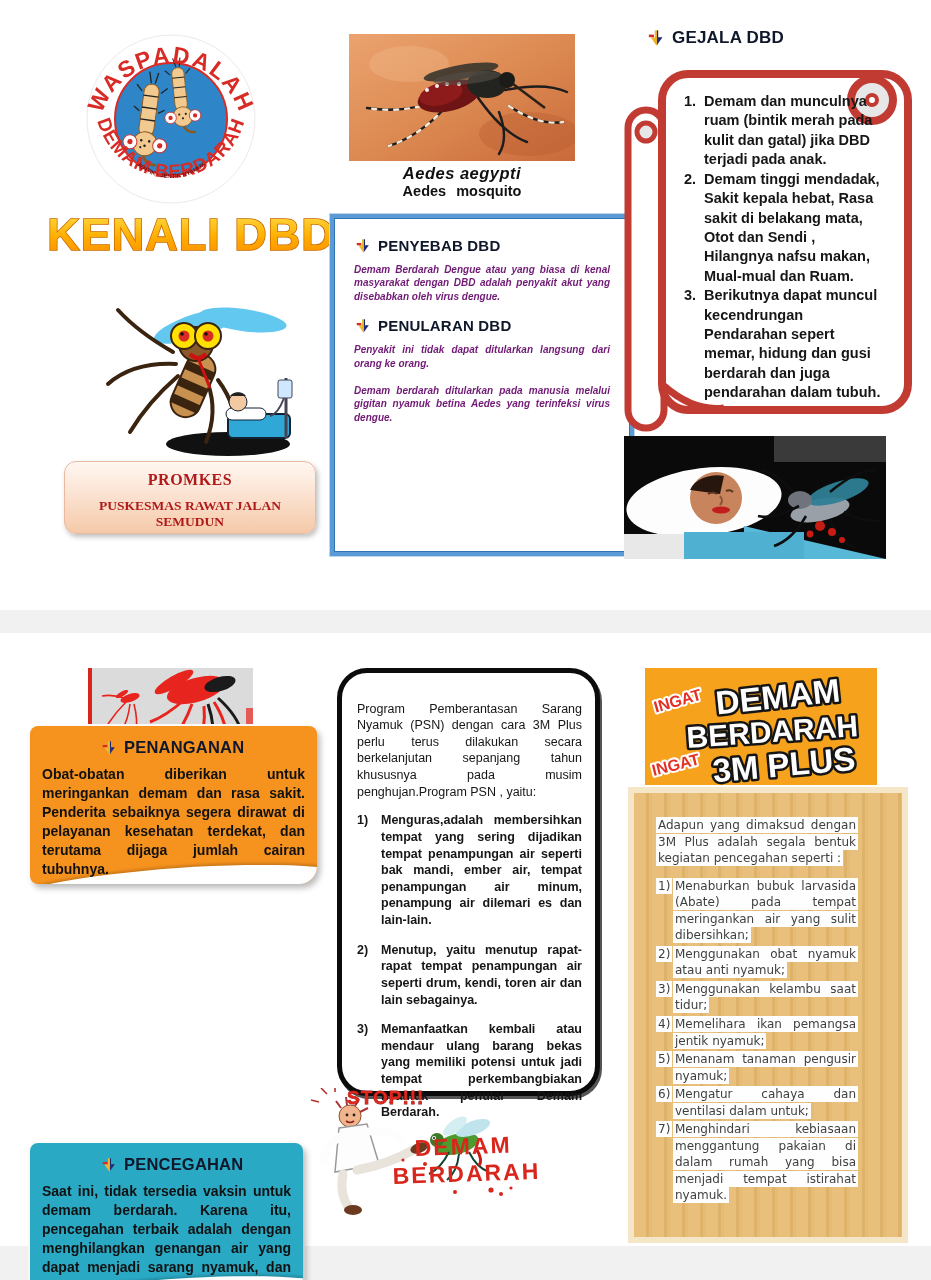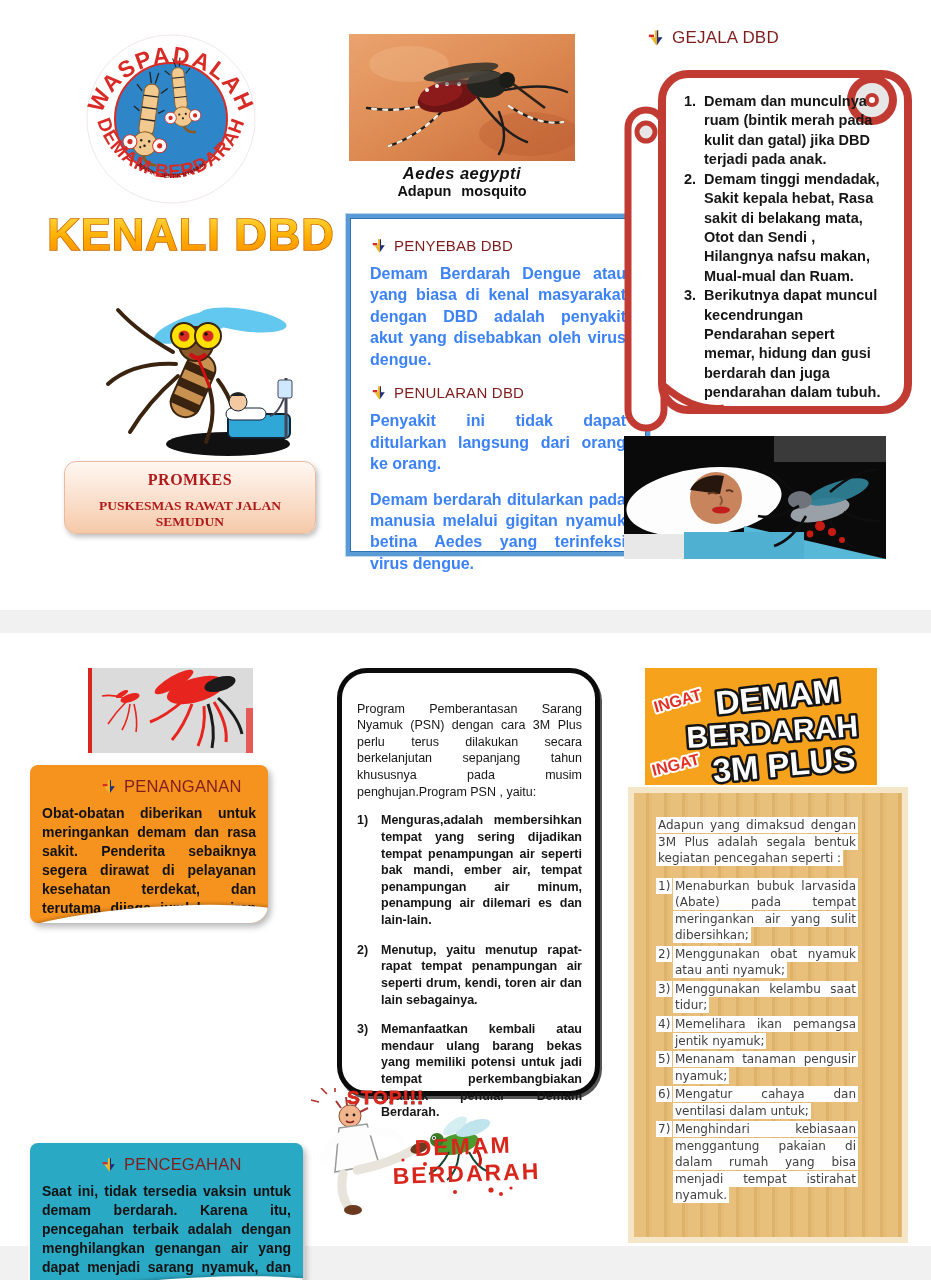--- a/index.html
+++ b/index.html
@@ -3,40 +3,40 @@
 <meta charset="utf-8">
 <style>
   html,body{margin:0;padding:0;background:#fff;}
   #page{position:relative;width:931px;height:1280px;background:#fff;overflow:hidden;
         font-family:"Liberation Sans",sans-serif;}
   .abs{position:absolute;}
   .band{background:#F1F1F1;}
 
   
   .hrow{display:flex;align-items:center;gap:7px;}
-  .hrow .htxt{font-weight:normal;color:#7f1d1d;letter-spacing:.2px;}
+  .hrow .htxt{font-weight:bold;color:#0f172a;letter-spacing:.2px;}
   .bullet{width:15px;height:16px;display:inline-block;flex:0 0 auto;}
 
   
   #promkes{background:linear-gradient(180deg,#FFF7F1 0%,#FBE3D2 45%,#F5C9A8 100%);
            border:1px solid #E9B9A0;border-radius:12px;box-shadow:2px 3px 5px rgba(0,0,0,.25);
            text-align:center;color:#B01A1A;font-family:"Liberation Serif",serif;padding-top:9px;}
   #promkes .l1{font-size:16px;font-weight:bold;letter-spacing:.5px;}
   #promkes .l2{font-size:13.5px;font-weight:bold;margin-top:9px;}
 
   
   .photo-cap{text-align:center;color:#111;}
   .photo-cap .c1{font-weight:bold;font-style:italic;font-size:16.5px;letter-spacing:.5px;}
   .photo-cap .c2{font-weight:bold;font-size:14.5px;word-spacing:6px;}
 
   
   #bluebox{border:4px solid #5B9BD5;box-shadow:inset 0 0 0 1px #2E74B5,0 0 0 1px #BDD7EE;
            background:#fff;padding:15px 20px 10px 20px;box-sizing:border-box;}
-  #bluebox .para, .jpara{font-size:16px;font-weight:bold;color:#3b82f6;text-align:justify;
-           line-height:1.34;margin:9px 0 14px 0;}
+  #bluebox .para, .jpara{font-size:10px;font-weight:bold;color:#701a75;text-align:justify;
+           line-height:1.34;margin:9px 0 14px 0;font-style:italic;}
   #bluebox .hrow{margin:4px 0 4px 2px;}
   #bluebox .htxt{font-size:15px;}
 
   
   #scrolltxt{position:absolute;left:64px;top:36px;width:204px;}
   #scrolltxt .li{display:flex;font-size:14.5px;font-weight:bold;color:#161616;line-height:1.34;}
   #scrolltxt .num{flex:0 0 20px;}
   #scrolltxt .txt{flex:1;}
 
   
@@ -236,24 +236,24 @@
         </g>
       <ellipse cx="138" cy="50" rx="20" ry="14" fill="#23231F"></ellipse>
       <circle cx="158" cy="46" r="8" fill="#1b1b18"></circle>
       <path d="M164 50 L196 74" stroke="#2b2118" stroke-width="2.6"></path>
       <ellipse cx="112" cy="38" rx="38" ry="7" fill="#38352C" transform="rotate(-10 112 38)" opacity=".9"></ellipse>
       <ellipse cx="118" cy="44" rx="34" ry="6" fill="#55504a" transform="rotate(-6 118 44)" opacity=".6"></ellipse>
     </svg>
   </div>
   <div class="abs photo-cap" style="left:349px;top:164px;width:226px;">
     <div class="c1">Aedes aegypti</div>
-    <div class="c2">Adapun mosquito</div>
-  </div>
-
-  <div id="bluebox" class="abs" style="left:330px;top:214px;width:304px;height:342px;margin-left:16px;">
+    <div class="c2">Aedes mosquito</div>
+  </div>
+
+  <div id="bluebox" class="abs" style="left:330px;top:214px;width:304px;height:342px;">
     <div class="hrow">
       <svg class="bullet" viewBox="0 0 20 20">
         <defs>
             <linearGradient id="bg1" x1="0" y1="0" x2="1" y2="0">
           <stop offset="0" stop-color="#F6C344"></stop>
               <stop offset=".5" stop-color="#E8B020"></stop>
               <stop offset=".55" stop-color="#27348B"></stop>
               <stop offset="1" stop-color="#151E5A"></stop>
         </linearGradient>
           </defs>
@@ -369,21 +369,21 @@
         </g>
         <g stroke="#1b1b1b" stroke-width="3" fill="none">
           <path d="M120 36 Q128 60 124 80"></path>
             <path d="M130 30 Q150 48 154 66"></path>
         </g>
       </g>
       <rect x="158" y="40" width="7" height="45" fill="#E8241E" opacity=".7"></rect>
     </svg>
   </div>
 
-  <div id="penanganan" class="abs callout" style="left:30px;top:765px;width:238px;height:158px;">
+  <div id="penanganan" class="abs callout" style="left:30px;top:726px;width:287px;height:158px;">
     <div class="hrow">
       <svg class="bullet" viewBox="0 0 20 20">
         <rect x="8" y="1" width="4" height="10" fill="url(#bg1)"></rect>
         <polygon points="3,9 17,9 10,19" fill="url(#bg1)"></polygon>
         <rect x="1" y="6" width="6" height="3" fill="#D92B26"></rect>
       </svg>
       <span class="htxt">PENANGANAN</span>
     </div>
     <div class="body">Obat-obatan diberikan untuk meringankan demam dan rasa sakit. Penderita sebaiknya segera dirawat di pelayanan kesehatan terdekat, dan terutama dijaga jumlah cairan tubuhnya.</div>
   </div>

